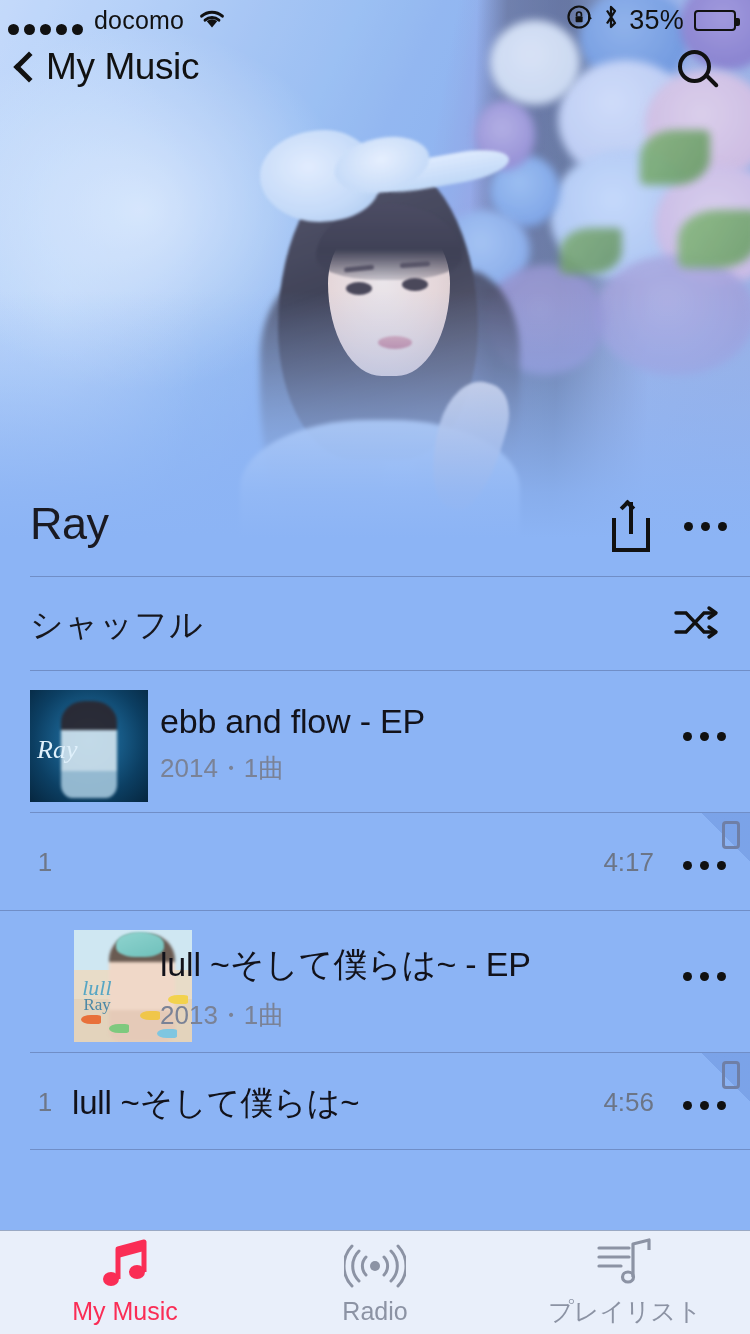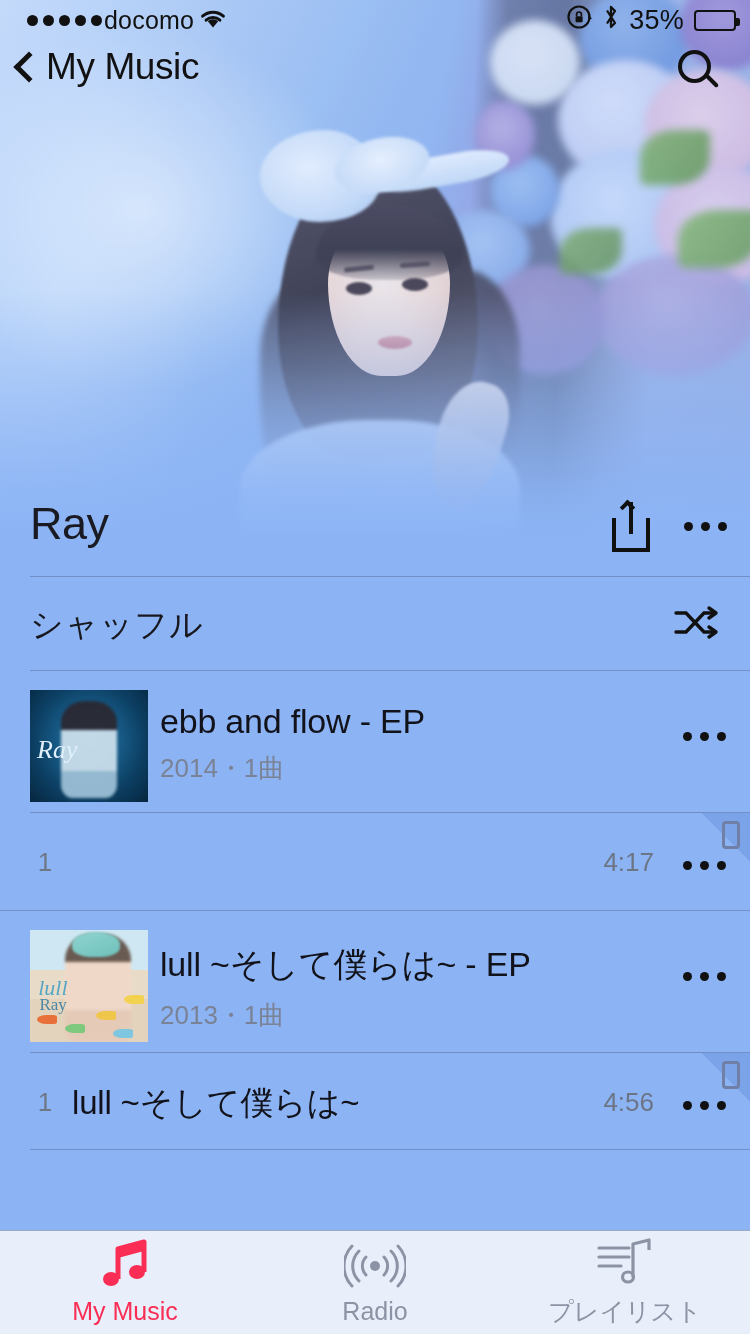--- a/index.html
+++ b/index.html
@@ -123,21 +123,21 @@
                       #8CB4F5 96%, #8CB4F5 100%);
   }
   .hero-tint { background:rgba(150,185,248,.18); }
 
   
   #statusbar {
     position:absolute; top:0; left:0; width:750px; height:40px;
     display:flex; align-items:center; color:#111; z-index:40;
     font-size:25px; letter-spacing:.2px;
   }
-  .sb-left { display:flex; align-items:center; gap:2px; padding-left:27px; flex:1; }
+  .sb-left { display:flex; align-items:flex-end; gap:11px; padding-left:8px; flex:1; }
   .dots { display:flex; gap:5px; align-items:center; }
   .dots i { width:11px; height:11px; border-radius:50%; background:#111; display:block; }
   .carrier { font-size:25px; color:#111; }
   .sb-center { position:absolute; left:0; right:0; text-align:center;
                font-size:25px; font-weight:bold; color:#111; }
   .sb-right { display:flex; align-items:center; gap:10px; padding-right:14px;
               justify-content:flex-end; flex:1; z-index:2; }
   .batt-pct { font-size:27px; color:#111; }
   .batt { width:42px; height:21px; border:2px solid #111; border-radius:4px;
           position:relative; padding:2px; }
@@ -206,21 +206,21 @@
   
   .art1 { background:
       radial-gradient(ellipse at 50% 45%, #2f7fa8 0%, #175a86 38%, #0c3f63 66%, #06263f 100%); }
   .art1::before { content:""; position:absolute; left:26%; top:10%; width:48%; height:86%;
       background:linear-gradient(180deg,#2b2730 0 30%, #cfe2ee 30% 72%, #9fc2d8 72% 100%);
       border-radius:42% 42% 20% 20%/22% 22% 14% 14%; filter:blur(1.6px); opacity:.92; }
   .art1 .sig { position:absolute; left:6%; top:40%; font-size:26px; color:#dff0fb;
       font-family:"Liberation Serif",serif; font-style:italic; filter:blur(.2px); }
   
   .art2 { background:
-      linear-gradient(180deg,#cfe7f2 0 36%, #e8dcc8 36% 62%, #e3d3bc 62% 100%); }
+      linear-gradient(180deg,#cfe7f2 0 36%, #e8dcc8 36% 62%, #e3d3bc 62% 100%); margin-left: 44px; }
   .art2::before { content:""; position:absolute; left:30%; top:4%; width:56%; height:96%;
       background:linear-gradient(180deg,#6a5b52 0 26%, #f0d8c8 26% 70%, #e5cab8 70% 100%);
       border-radius:40% 40% 18% 18%/24% 24% 12% 12%; filter:blur(1.4px); }
   .art2::after { content:""; position:absolute; left:36%; top:2%; width:40%; height:22%;
       background:linear-gradient(160deg,#8fd4cf,#6fc0bb); border-radius:50% 50% 40% 40%;
       filter:blur(1.2px); }
   .art2 .sig { position:absolute; left:7%; top:40%; font-size:22px; color:#56a6c4;
       font-family:"Liberation Serif",serif; font-style:italic; }
   .art2 .sig2 { position:absolute; left:8%; top:58%; font-size:17px; color:#4b88a6;
       font-family:"Liberation Serif",serif; }

